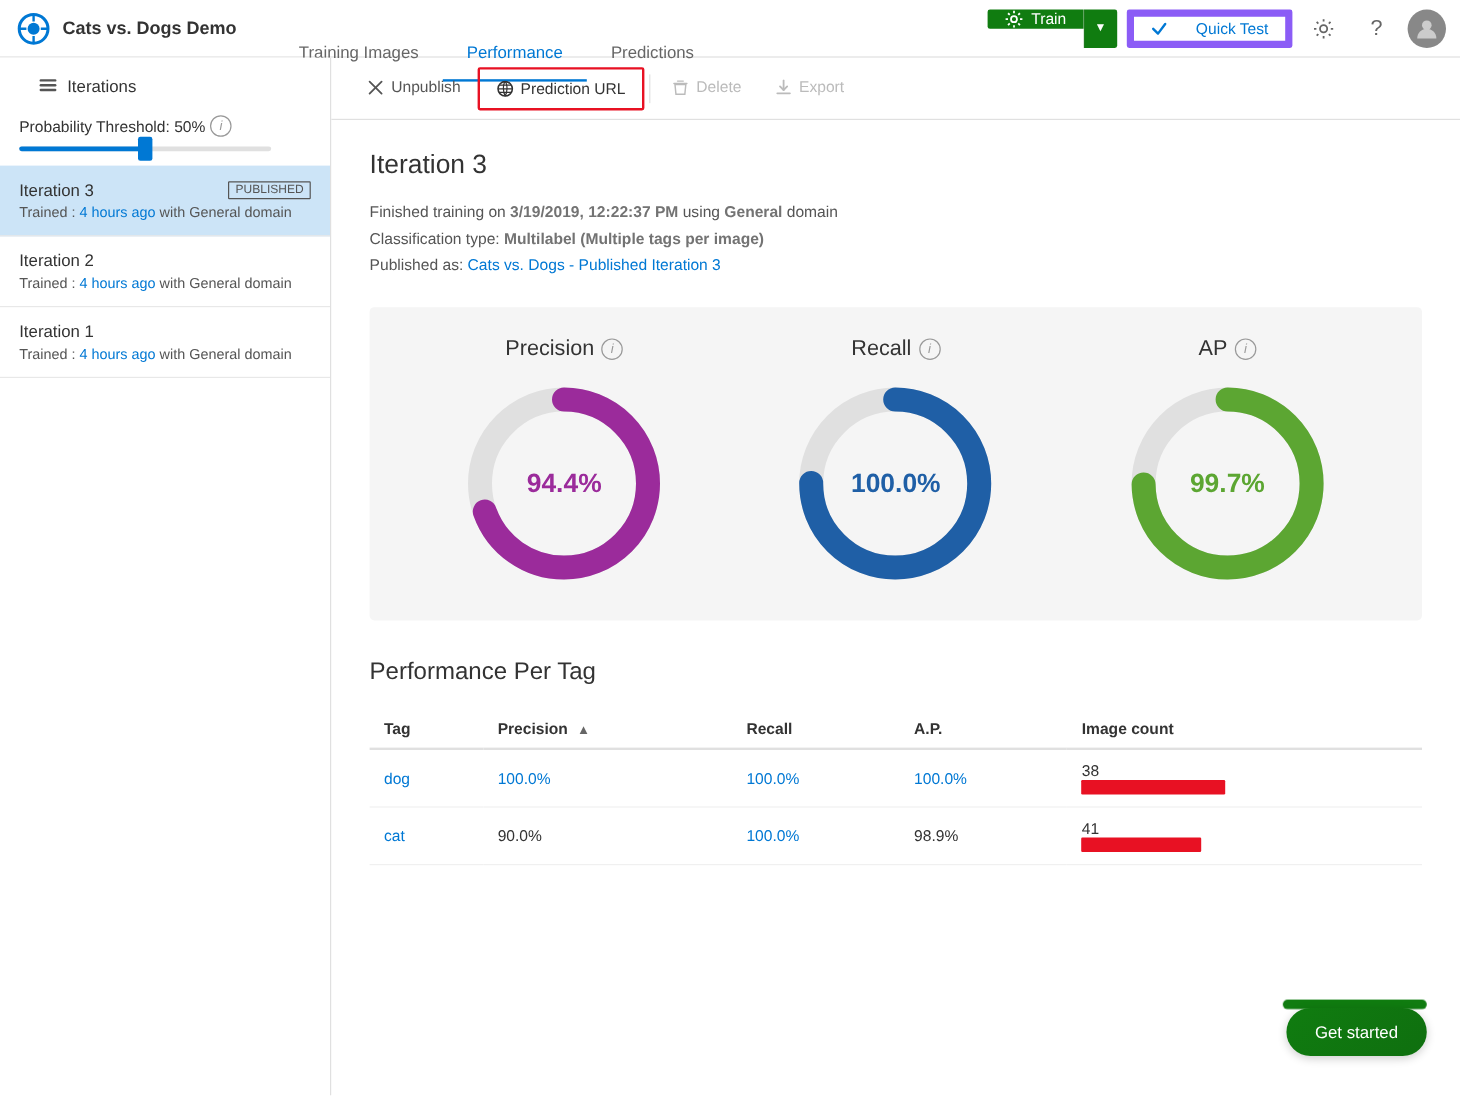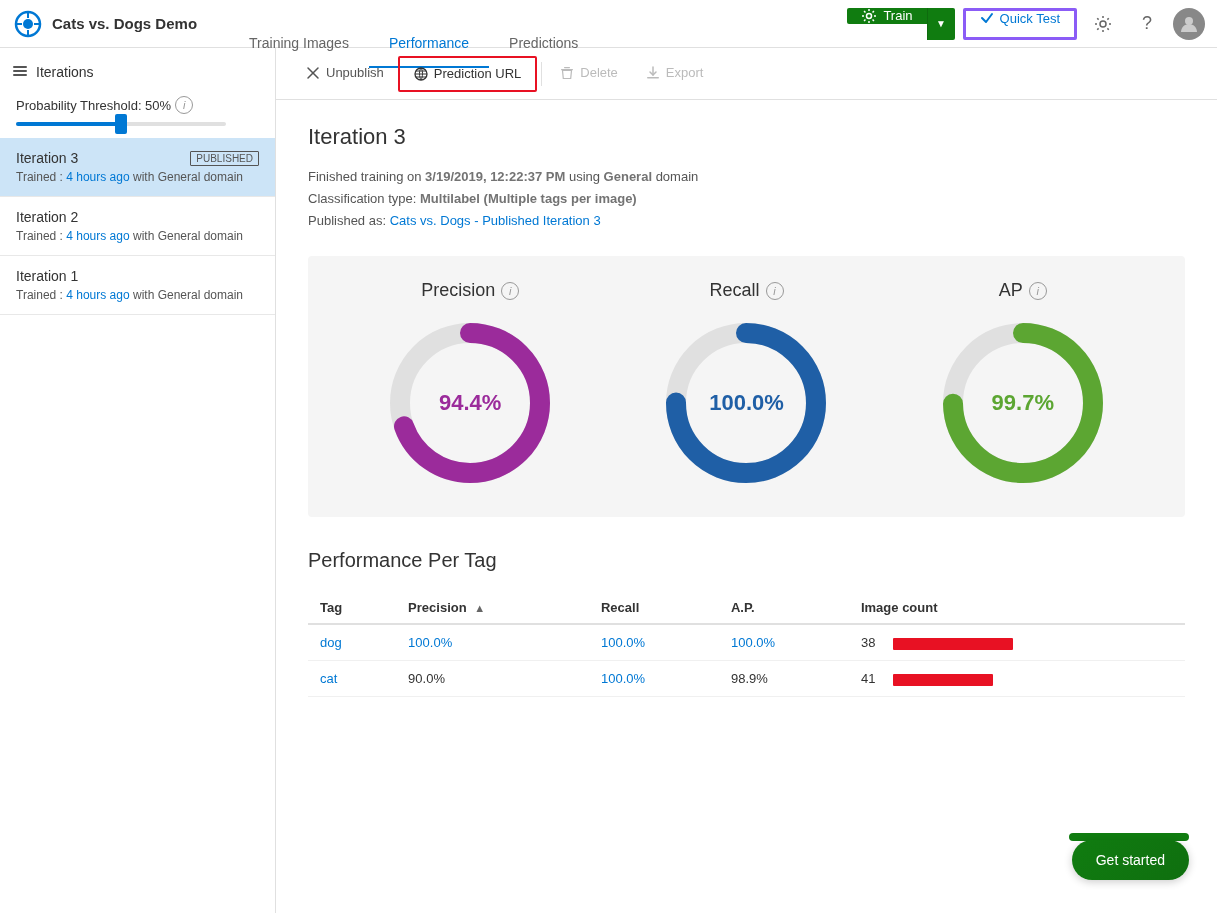--- a/index.html
+++ b/index.html
@@ -8,32 +8,32 @@
     
     .header { display: flex; align-items: center; height: 48px; background: #fff; border-bottom: 1px solid #e0e0e0; padding: 0 12px; gap: 8px; }
     .app-icon { width: 32px; height: 32px; display: flex; align-items: center; justify-content: center; }
     .app-title { font-size: 15px; font-weight: 600; color: #333; margin-right: 24px; white-space: nowrap; }
     .nav-tabs { display: flex; align-items: center; gap: 0; flex: 1; margin-top: 40px; }
     .nav-tab { padding: 0 20px; height: 48px; display: flex; align-items: center; font-size: 14px; color: #666; cursor: pointer; border-bottom: 2px solid transparent; white-space: nowrap; }
     .nav-tab.active { color: #0078d4; border-bottom: 2px solid #0078d4; font-weight: 500; }
     .header-actions { display: flex; align-items: center; gap: 8px; margin-left: auto; }
     .btn-train { background: #107c10; color: #fff; border: none; border-radius: 2px; height: 16px; padding: 0 14px; font-size: 13px; cursor: pointer; display: flex; align-items: center; gap: 6px; }
     .btn-train-dropdown { background: #107c10; color: #fff; border: none; border-left: 1px solid #0e6b0e; border-radius: 0 2px 2px 0; height: 32px; width: 28px; cursor: pointer; display: flex; align-items: center; justify-content: center; }
-    .btn-quicktest { background: #fff; color: #333; border: 3px solid #8b5cf6; border-radius: 2px; height: 32px; padding: 0 14px; font-size: 13px; cursor: pointer; display: flex; align-items: flex-start; gap: 6px; color: #0078d4; }
+    .btn-quicktest { background: #fff; color: #333; border: 6px solid #8b5cf6; border-radius: 2px; height: 32px; padding: 0 14px; font-size: 13px; cursor: pointer; display: flex; align-items: center; gap: 24px; color: #0078d4; }
     .header-icon-btn { width: 36px; height: 36px; display: flex; align-items: center; justify-content: center; cursor: pointer; color: #666; font-size: 18px; border: none; background: none; border-radius: 2px; }
     .avatar { width: 32px; height: 32px; border-radius: 50%; background: #888; display: flex; align-items: center; justify-content: center; color: #fff; font-size: 14px; cursor: pointer; }
     .train-btn-group { display: flex; }
     .train-btn-group .btn-train { border-radius: 2px 0 0 2px; }
 
     
     .main-layout { display: flex; height: calc(913px - 48px); }
 
     
     .sidebar { width: 276px; background: #fff; border-right: 1px solid #e0e0e0; display: flex; flex-direction: column; overflow-y: auto; }
-    .sidebar-header { padding: 16px 12px 8px; display: flex; align-items: flex-end; gap: 8px; }
+    .sidebar-header { padding: 16px 32px 8px; display: flex; align-items: flex-end; gap: 8px; }
     .threshold-section { padding: 8px 16px 12px; }
     .threshold-label { font-size: 13px; color: #333; display: flex; align-items: center; gap: 4px; margin-bottom: 8px; }
     .slider-track { width: 210px; height: 4px; background: #e0e0e0; border-radius: 2px; position: relative; margin-top: 4px; }
     .slider-fill { width: 50%; height: 4px; background: #0078d4; border-radius: 2px; }
     .slider-thumb { width: 12px; height: 20px; background: #0078d4; border-radius: 2px; position: absolute; top: -8px; left: calc(50% - 6px); }
     .sidebar-iterations { display: flex; flex-direction: column; }
     .iteration-item { padding: 12px 16px; border-bottom: 1px solid #e8e8e8; cursor: pointer; }
     .iteration-item.active { background: #cce4f7; }
     .iteration-item-header { display: flex; align-items: center; justify-content: space-between; margin-bottom: 4px; }
     .iteration-name { font-size: 14px; font-weight: 500; color: #333; }
@@ -67,21 +67,21 @@
     .donut-wrapper svg { width: 180px; height: 180px; }
     .donut-center-text { position: absolute; top: 50%; left: 50%; transform: translate(-50%, -50%); font-size: 22px; font-weight: 600; }
 
     
     .section-title { font-size: 20px; font-weight: 300; margin-bottom: 20px; color: #333; }
     .perf-table { width: 100%; border-collapse: collapse; }
     .perf-table th { text-align: left; padding: 8px 12px; font-size: 13px; font-weight: 600; color: #333; border-bottom: 2px solid #e0e0e0; }
     .perf-table td { padding: 10px 12px; font-size: 13px; border-bottom: 1px solid #f0f0f0; }
     .perf-table .tag-link { color: #0078d4; text-decoration: none; cursor: pointer; }
     .sort-icon { margin-left: 4px; color: #666; font-size: 11px; }
-    .bar-cell { display: flex; align-items: flex-end; }
+    .bar-cell { display: flex; align-items: flex-start; flex-direction: column; }
     .bar { height: 12px; background: #e81123; border-radius: 1px; }
     .img-count { margin-right: 8px; min-width: 24px; }
 
     
     .get-started-btn { position: fixed; bottom: 33px; right: 28px; background: linear-gradient(135deg, #107c10, #0f6f0f); color: #fff; border: none; border-radius: 20px; padding: 12px 24px; font-size: 14px; cursor: pointer; font-weight: 500; box-shadow: 0 2px 8px rgba(0,0,0,0.2); }
 
     
     .indicator-bar { position: fixed; bottom: 72px; right: 28px; width: 120px; height: 8px; background: #107c10; border-radius: 4px; }
   </style>
 </head>

